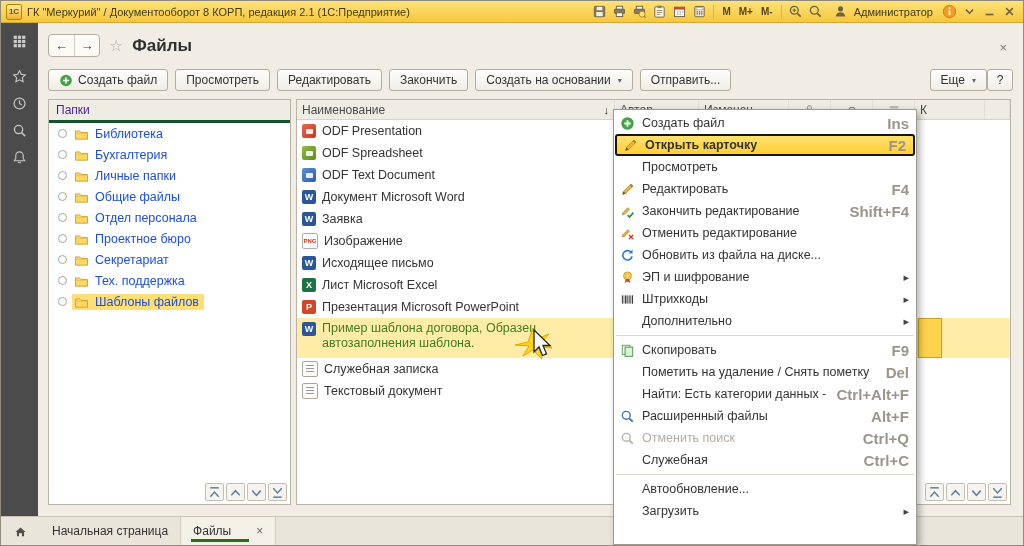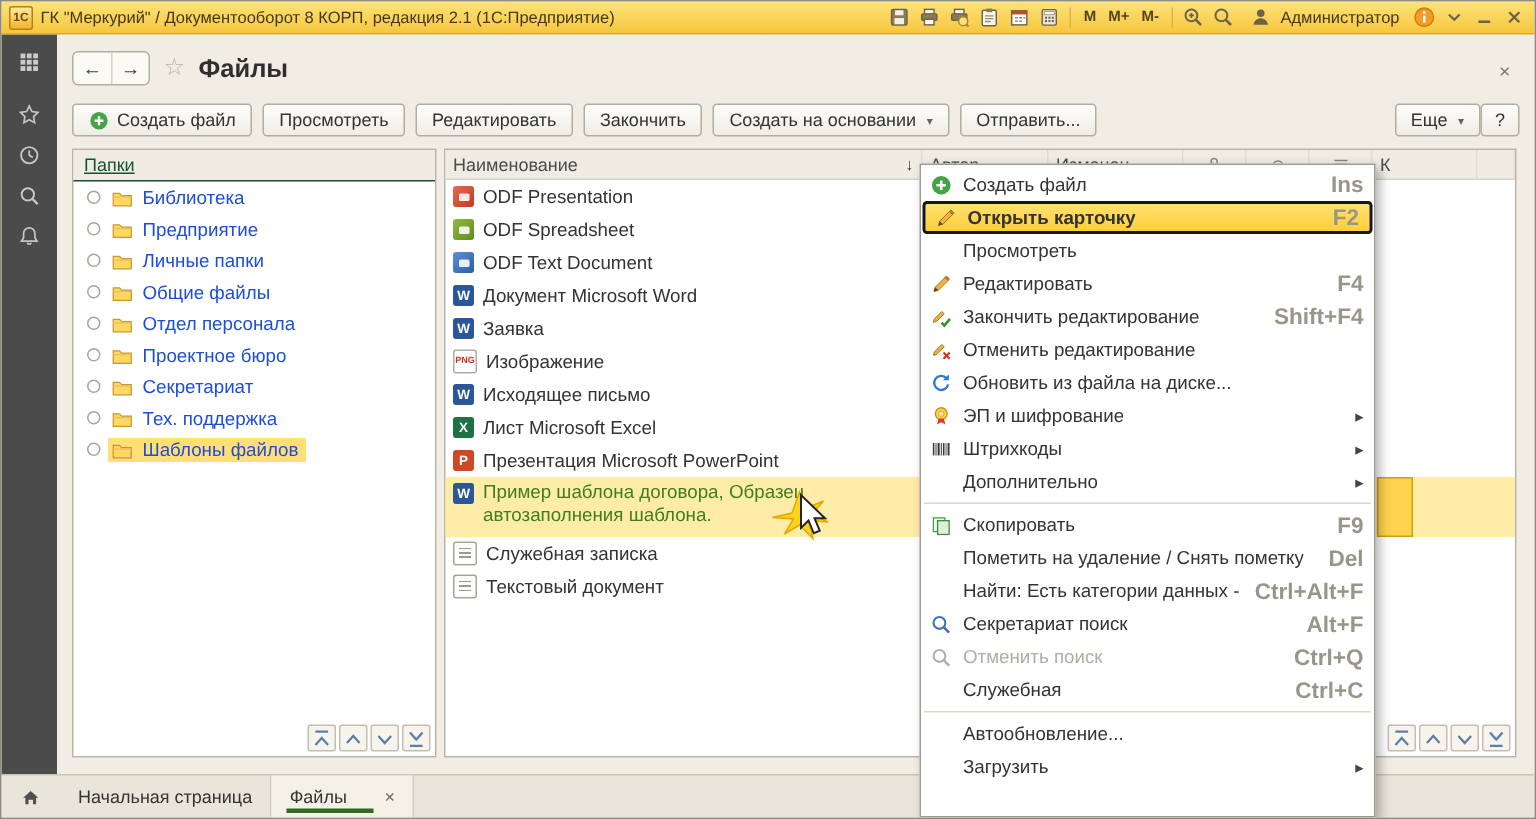--- a/index.html
+++ b/index.html
@@ -42,22 +42,22 @@
   .cmd-right{margin-left:auto;display:flex;gap:0;}
   .btn{height:22px;display:inline-flex;align-items:center;gap:5px;padding:0 10px;
     border:1px solid #b2ad9f;border-radius:3px;background:linear-gradient(#fefdfb,#efede5);
     font-size:12px;color:#333;font-family:inherit;}
   .btn-ic{display:inline-flex;width:14px;height:14px;align-items:center;justify-content:center;}
   .caret{font-size:8px;color:#666;margin-left:2px;}
   .btn-help{width:26px;justify-content:center;padding:0;}
   
   .panel{background:#fff;border:1px solid #b9b4a6;position:absolute;box-sizing:border-box;}
   .folders-panel{left:10px;top:76px;width:243px;bottom:12px;}
-  .panel-header{height:20px;line-height:20px;background:#efece3;border-bottom:1px solid #14532d;
-    font-size:12px;color:#14532d;padding-left:7px;text-decoration:underline;}
+  .panel-header{height:20px;line-height:20px;background:#efece3;border-bottom:3px solid #14532d;
+    font-size:12px;color:#4c1d95;padding-left:7px;}
   .folder-item{height:21px;display:flex;align-items:center;padding-left:9px;font-size:12.5px;color:#1d4ed8;}
   .tree-bullet{width:7px;height:7px;border:1px solid #a9a598;border-radius:50%;flex:none;margin-right:5px;background:#fff;}
   .folder-hl{display:flex;align-items:center;gap:5px;padding:1px 5px 1px 2px;border-radius:1px;}
   .folder-item.selected .folder-hl{background:#ffdf76;}
   .f-ic{display:inline-flex;width:16px;height:14px;}
   .panel-footer{position:absolute;right:3px;bottom:3px;display:flex;gap:2px;}
   .pf-btn{width:17px;height:16px;border:1px solid #c3beb0;background:#f7f4ed;border-radius:2px;
     display:flex;align-items:center;justify-content:center;}
   
   .files-panel{left:258px;top:76px;right:12px;bottom:12px;}
@@ -326,21 +326,21 @@
         </div>
         <div class="folder-item">
           <span class="tree-bullet"></span>
           <span class="folder-hl">
             <span class="f-ic">
               <svg width="15" height="15" viewBox="0 0 16 16">
                 <path d="M1.6 13V4.2h4.5l1.5 1.6h6.8V13z" fill="#ffd761" stroke="#c8982f" stroke-width=".9"></path>
                 <path d="M1.6 6.9h12.8" stroke="#e9c05a" stroke-width=".9"></path>
               </svg>
             </span>
-            <span>Предприятие</span>
+            <span>Бухгалтерия</span>
           </span>
         </div>
         <div class="folder-item">
           <span class="tree-bullet"></span>
           <span class="folder-hl">
             <span class="f-ic">
               <svg width="15" height="15" viewBox="0 0 16 16">
                 <path d="M1.6 13V4.2h4.5l1.5 1.6h6.8V13z" fill="#ffd761" stroke="#c8982f" stroke-width=".9"></path>
                 <path d="M1.6 6.9h12.8" stroke="#e9c05a" stroke-width=".9"></path>
               </svg>
@@ -683,21 +683,21 @@
       <span class="cm-label">Найти: Есть категории данных - Нет</span>
       <span class="cm-short">Ctrl+Alt+F</span>
     </div>
     <div class="cm-item">
       <span class="cm-icon">
         <svg width="15" height="15" viewBox="0 0 16 16">
           <circle cx="6.7" cy="6.7" r="4.2" fill="none" stroke="#3f74b8" stroke-width="1.5"></circle>
           <path d="M9.9 9.9l3.7 3.7" stroke="#3f74b8" stroke-width="1.9"></path>
         </svg>
       </span>
-      <span class="cm-label">Секретариат поиск</span>
+      <span class="cm-label">Расширенный файлы</span>
       <span class="cm-short">Alt+F</span>
     </div>
     <div class="cm-item disabled">
       <span class="cm-icon">
         <svg width="15" height="15" viewBox="0 0 16 16">
           <circle cx="6.7" cy="6.7" r="4.2" fill="none" stroke="#b5b1a6" stroke-width="1.5"></circle>
           <path d="M9.9 9.9l3.7 3.7" stroke="#b5b1a6" stroke-width="1.9"></path>
         </svg>
       </span>
       <span class="cm-label">Отменить поиск</span>

